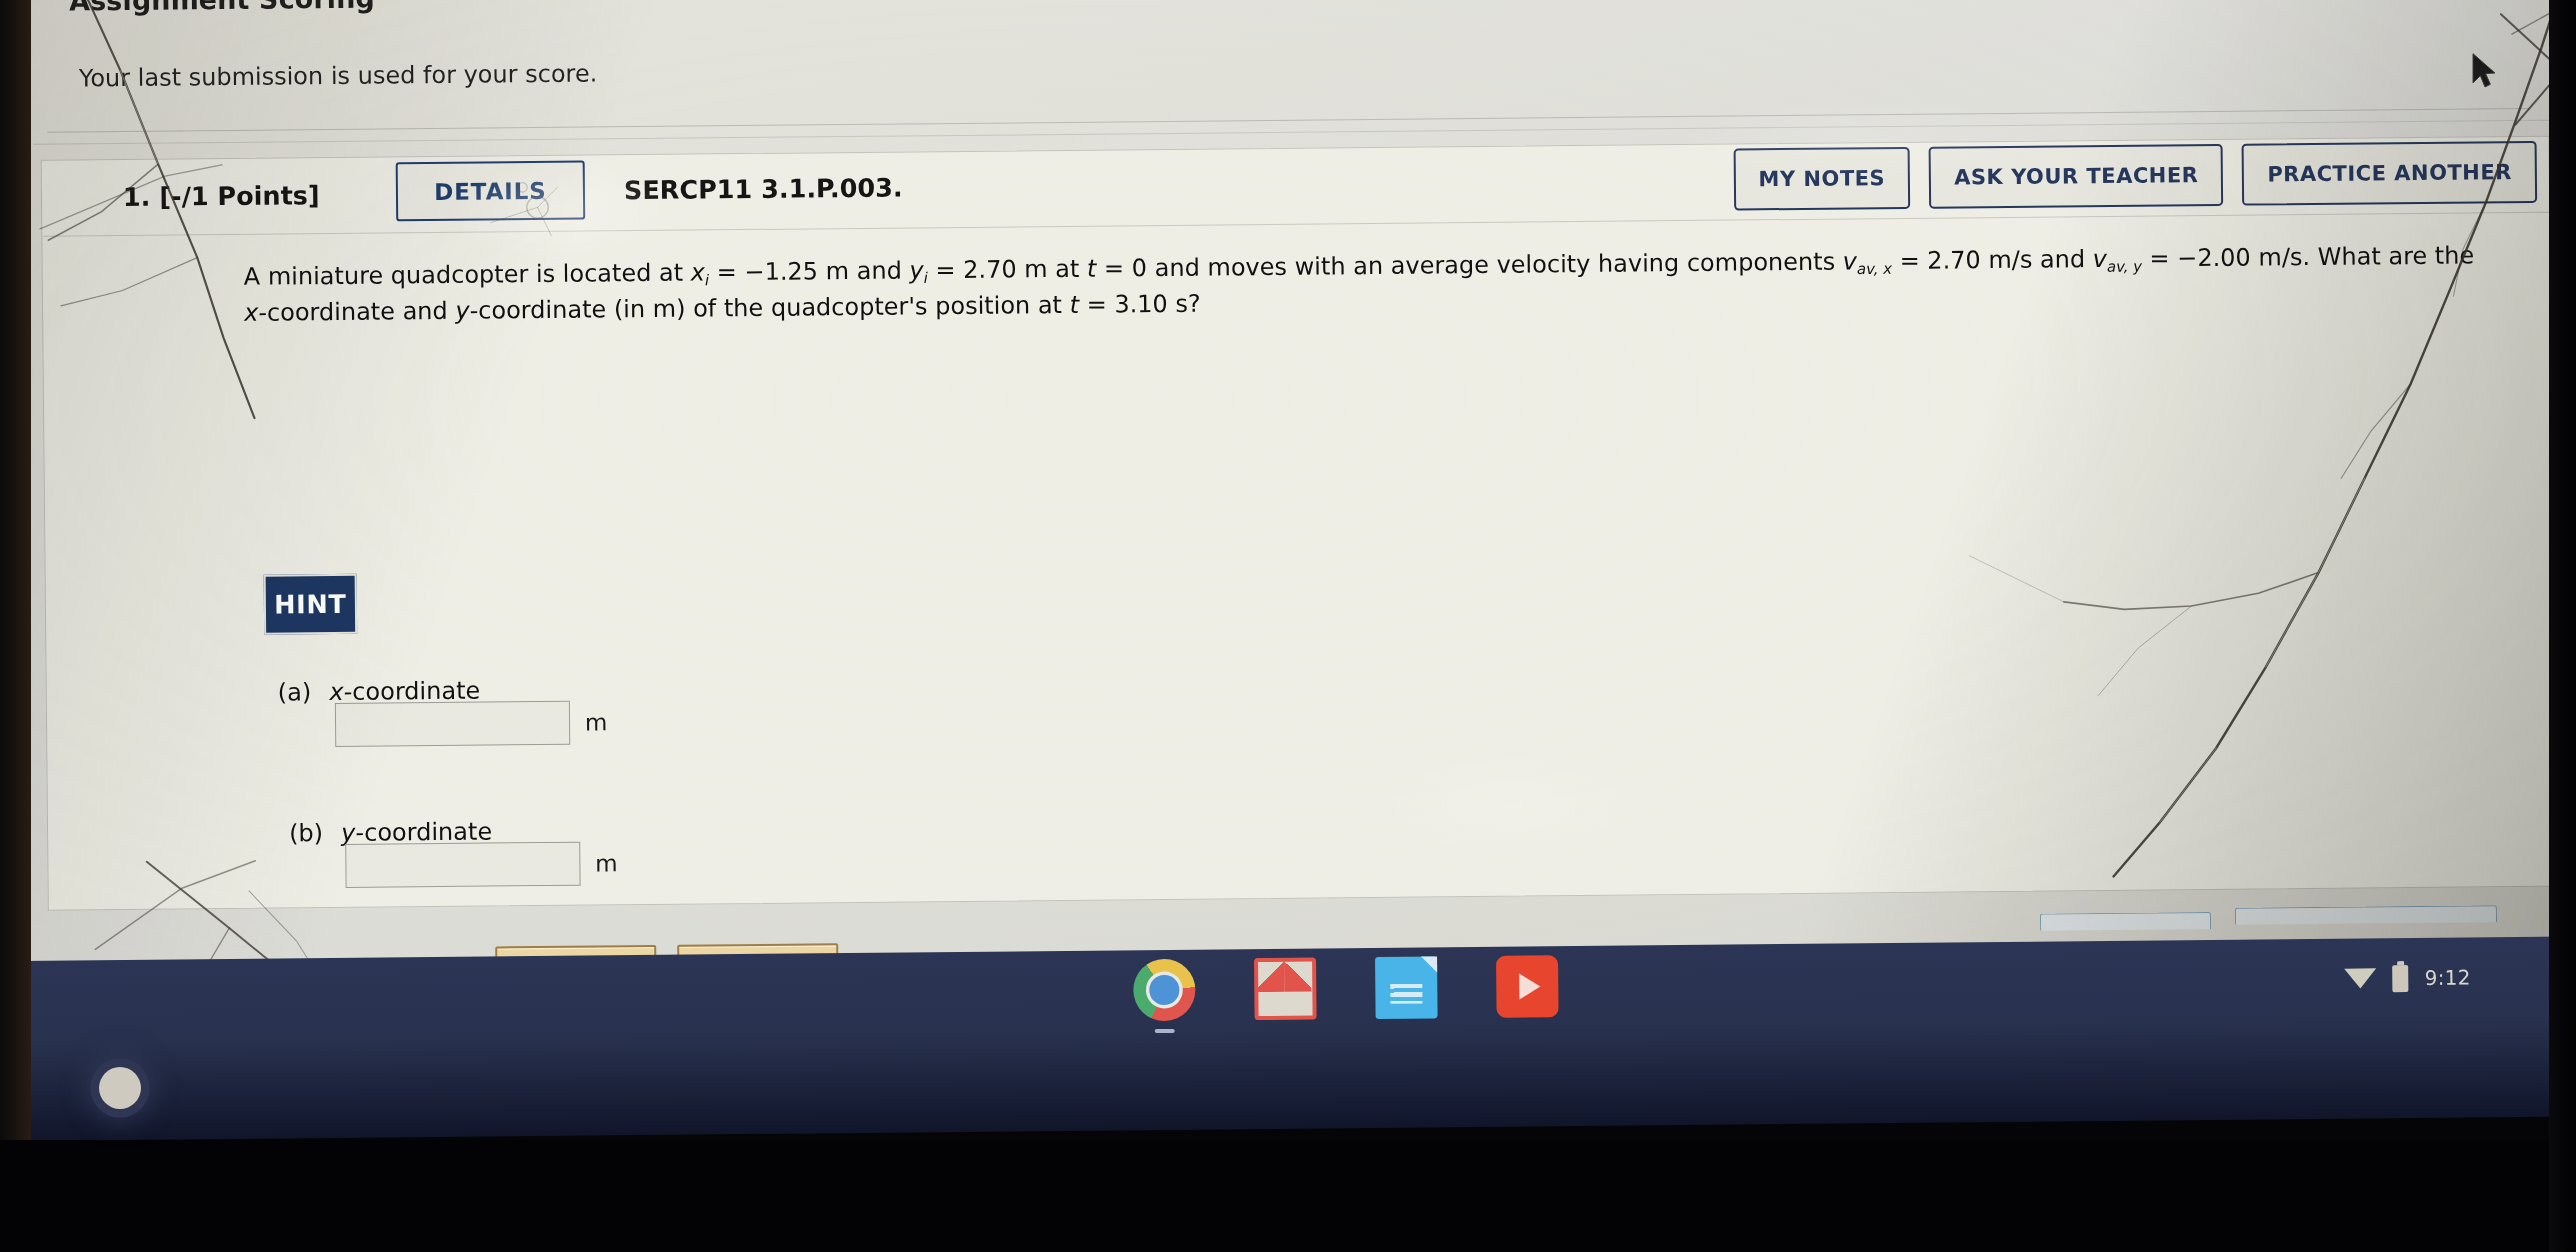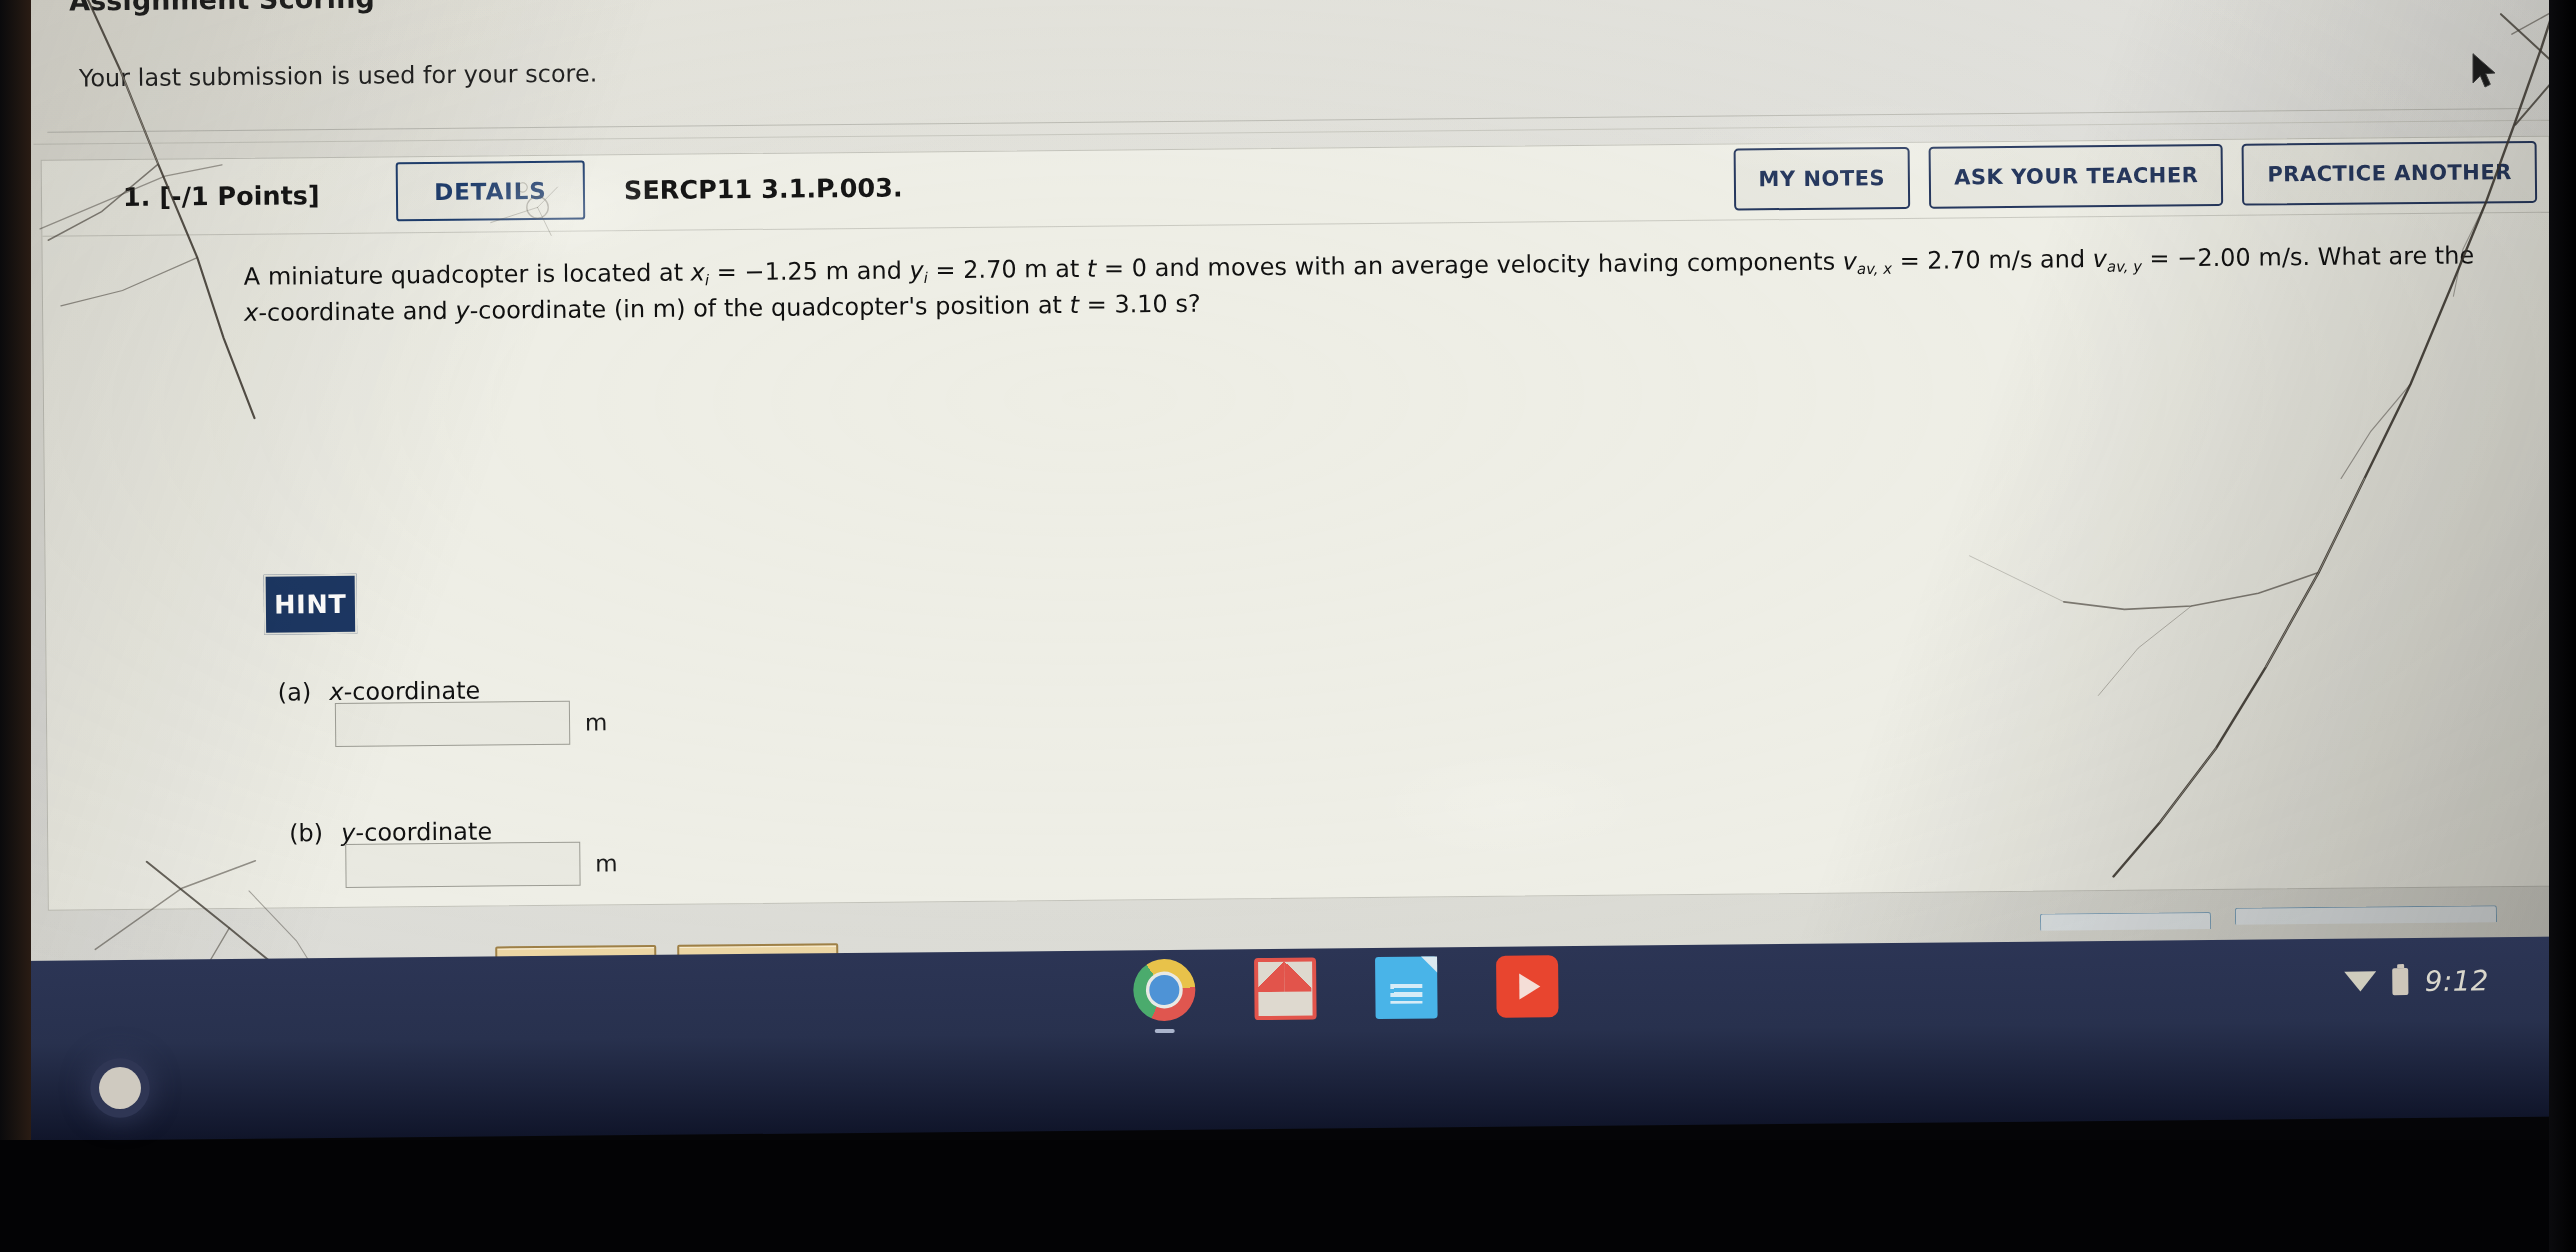--- a/index.html
+++ b/index.html
@@ -194,21 +194,21 @@
   .tray {
     position:absolute; left:2308px; top:17.4px; display:flex; align-items:center; gap:16px;
     padding:9.4px 17.4px; border-radius:23px;
   }
   .tray-wifi {
     width:0; height:0; border-style:solid; border-width:20px 16px 0 16px;
     border-color:#cfcdbe transparent transparent transparent;
   }
   .tray-batt { width:16px; height:27px; background:#cdc6ba; border-radius:2px; position:relative; }
   .tray-batt::before { content:""; position:absolute; left:4.7px; top:-4px; width:6.7px; height:4px; background:#cdc6ba; border-radius:1.3px 1.3px 0 0; }
-  .tray-time { color:#d9d7cc; font-size:28px; letter-spacing:0.3px;font-style:italic; }
+  .tray-time { color:#d9d7cc; font-size:20px; letter-spacing:0.3px; }
 
   
   #cursor { position:absolute; left:2471px; top:52px; z-index:70; }
 
   
   #cracks { position:absolute; inset:0; z-index:55; pointer-events:none; }
   
   .glare {
     position:absolute; z-index:58; pointer-events:none; border-radius:50%;
     background:radial-gradient(ellipse at center, rgba(255,255,250,0.30) 0%, rgba(255,255,250,0) 70%);

